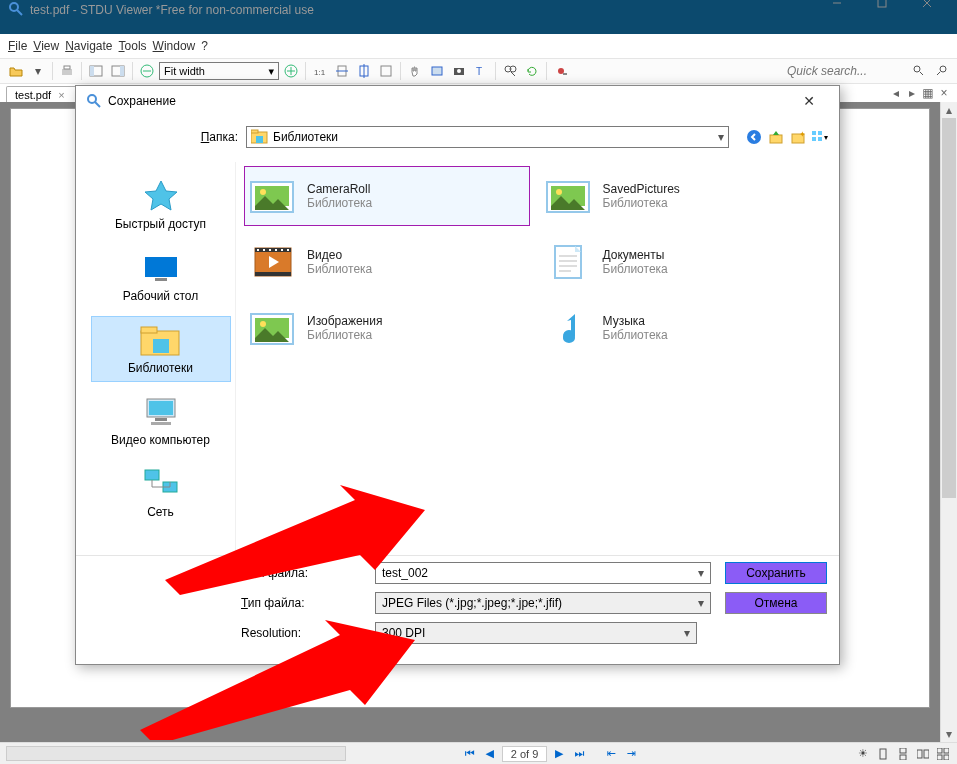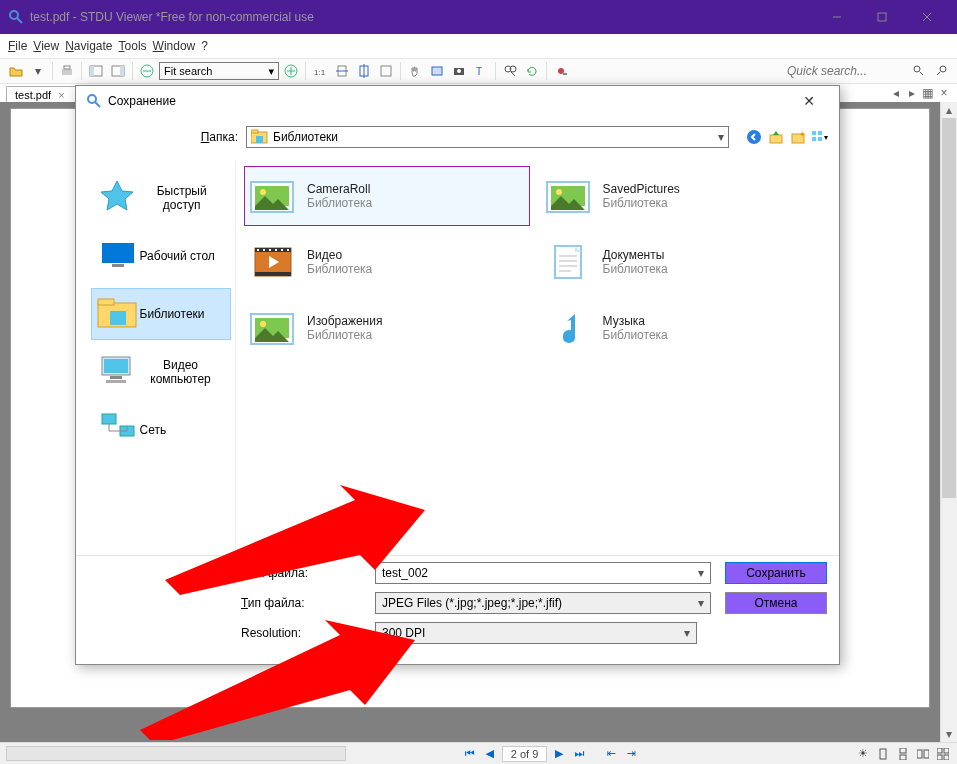--- a/index.html
+++ b/index.html
@@ -1,19 +1,19 @@
 <!DOCTYPE html>
 <html><head>
 <meta charset="utf-8">
 <style>
 * { box-sizing: border-box; margin: 0; padding: 0; font-family: "Segoe UI", Tahoma, sans-serif; }
 body { width: 957px; height: 764px; background: #fff; overflow: hidden; position: relative; font-size: 12px; }
 
 
-.titlebar { height: 30px; display: flex; align-items: center; padding: 17px 8px; background: #4c1d95; color: #999; }
+.titlebar { height: 30px; display: flex; align-items: flex-end; padding: 17px 8px; background: #0c4a6e; color: #999; }
 .titlebar .app-icon { width: 16px; height: 16px; margin-right: 6px; }
 .titlebar .title { flex: 1; font-size: 12px; }
 .titlebar .win-btn { width: 45px; height: 29px; display: flex; align-items: center; justify-content: center; color: #888; }
 
 .menubar { height: 24px; display: flex; align-items: center; padding: 0 8px; gap: 6px; font-size: 12px; color: #333; }
 .menubar span { cursor: default; }
 .menubar span u { text-decoration: underline; }
 
 .toolbar { height: 26px; display: flex; align-items: center; padding: 0 6px; gap: 2px; background: #fbfbfb; border-top: 1px solid #e5e5e5; border-bottom: 1px solid #e5e5e5; }
 .toolbar .tb-btn { width: 20px; height: 20px; display: flex; align-items: center; justify-content: center; color: #555; }
@@ -49,21 +49,21 @@
 .dlg-toprow { height: 30px; display: flex; align-items: center; padding: 0 10px 0 120px; gap: 8px; margin-top: 6px;}
 .folder-label { text-align: right; font-size: 12px; width: 42px;}
 .folder-sel { flex: 1; height: 22px; border: 1px solid #7a7a7a; display: flex; align-items: center; padding: 0 4px; font-size: 12px; }
 .folder-sel .fld-icon { width: 18px; height: 16px; margin-right: 4px; }
 .folder-sel .dd { margin-left: auto; color: #555; }
 .top-icons { display: flex; gap: 4px; margin-left: 8px; }
 .top-icons span { width: 18px; height: 18px; display: flex; align-items: center; justify-content: center; }
 
 .dlg-body { flex: 1; display: flex; padding: 10px 10px 0 10px; gap: 4px; }
 .places { width: 150px; display: flex; flex-direction: column; align-items: center; border-right: 1px solid #f0f0f0; padding-top: 10px;}
-.place { width: 140px; display: flex; align-items: center; padding: 6px 4px; font-size: 12px; text-align: center; border: 1px solid transparent; margin-bottom: 6px;}
+.place { width: 140px; display: flex; flex-direction: column; align-items: center; padding: 6px 4px; font-size: 12px; text-align: center; border: 1px solid transparent; margin-bottom: 6px;}
 .place.selected { background: #cce8ff; border: 1px solid #99d1ff; }
 .place .p-icon { width: 44px; height: 34px; margin-bottom: 4px; display:flex;align-items:center;justify-content:center; }
 
 .file-area { flex: 1; display: flex; flex-direction: column; }
 .lib-grid { flex: 1; display: grid; grid-template-columns: 1fr 1fr; grid-auto-rows: 60px; gap: 6px 10px; padding: 4px; align-content: start;}
 .lib-item { display: flex; align-items: center; gap: 10px; padding: 4px; border: 1px solid transparent; }
 .lib-item.selected { border: 1px solid #a21caf; background: #f0f8ff; }
 .lib-icon { width: 48px; height: 44px; flex-shrink: 0; display:flex;align-items:center;justify-content:center;}
 .lib-text .name { font-size: 12px; color: #222; }
 .lib-text .sub { font-size: 12px; color: #888; }
@@ -148,21 +148,21 @@
       </svg>
     </span>
   <span class="sep"></span>
   <span class="tb-btn">
       <svg width="14" height="14">
         <circle cx="7" cy="7" r="6" fill="none" stroke="#3b7"></circle>
         <line x1="3" y1="7" x2="11" y2="7" stroke="#3b7"></line>
       </svg>
     </span>
   <div class="zoom-sel">
-      <span>Fit search</span>
+      <span>Fit width</span>
       <span>▾</span>
     </div>
   <span class="tb-btn">
       <svg width="14" height="14">
         <circle cx="7" cy="7" r="6" fill="none" stroke="#3b7"></circle>
         <line x1="3" y1="7" x2="11" y2="7" stroke="#3b7"></line>
         <line x1="7" y1="3" x2="7" y2="11" stroke="#3b7"></line>
       </svg>
     </span>
   <span class="sep"></span>

